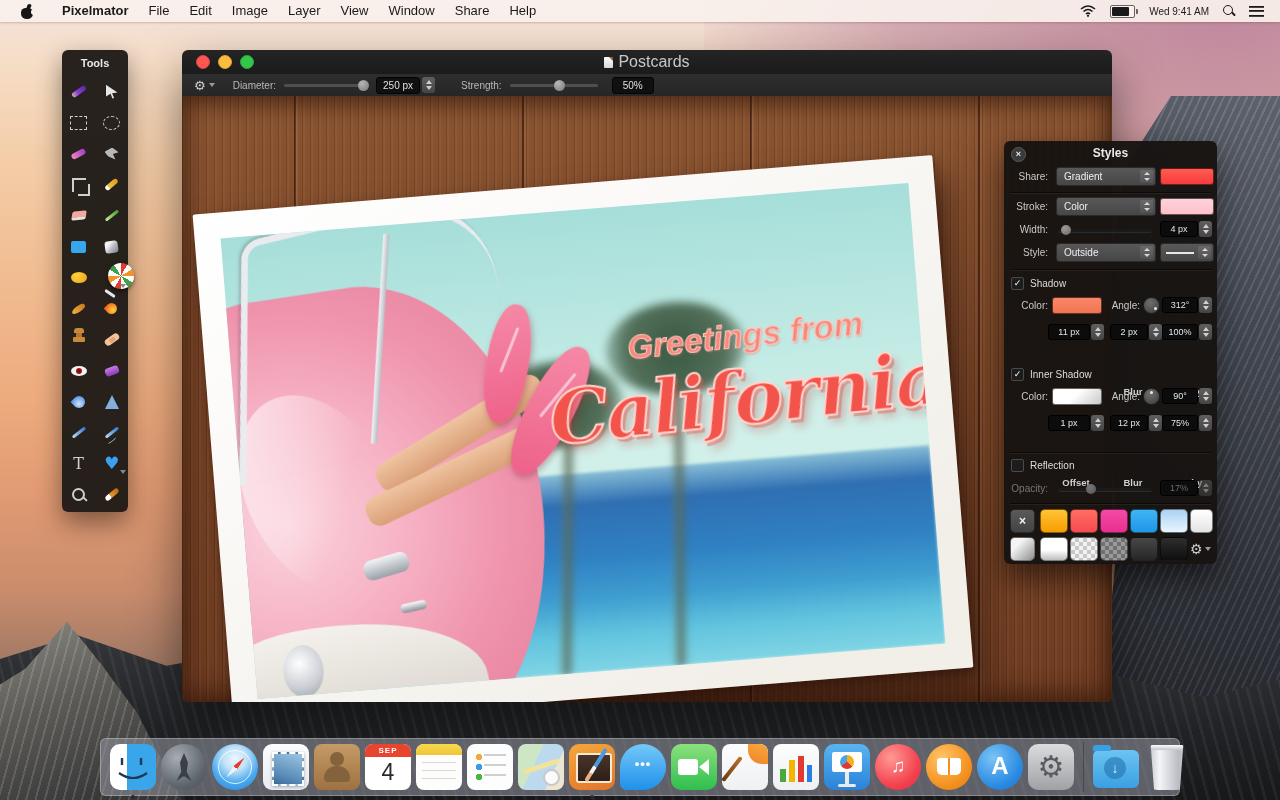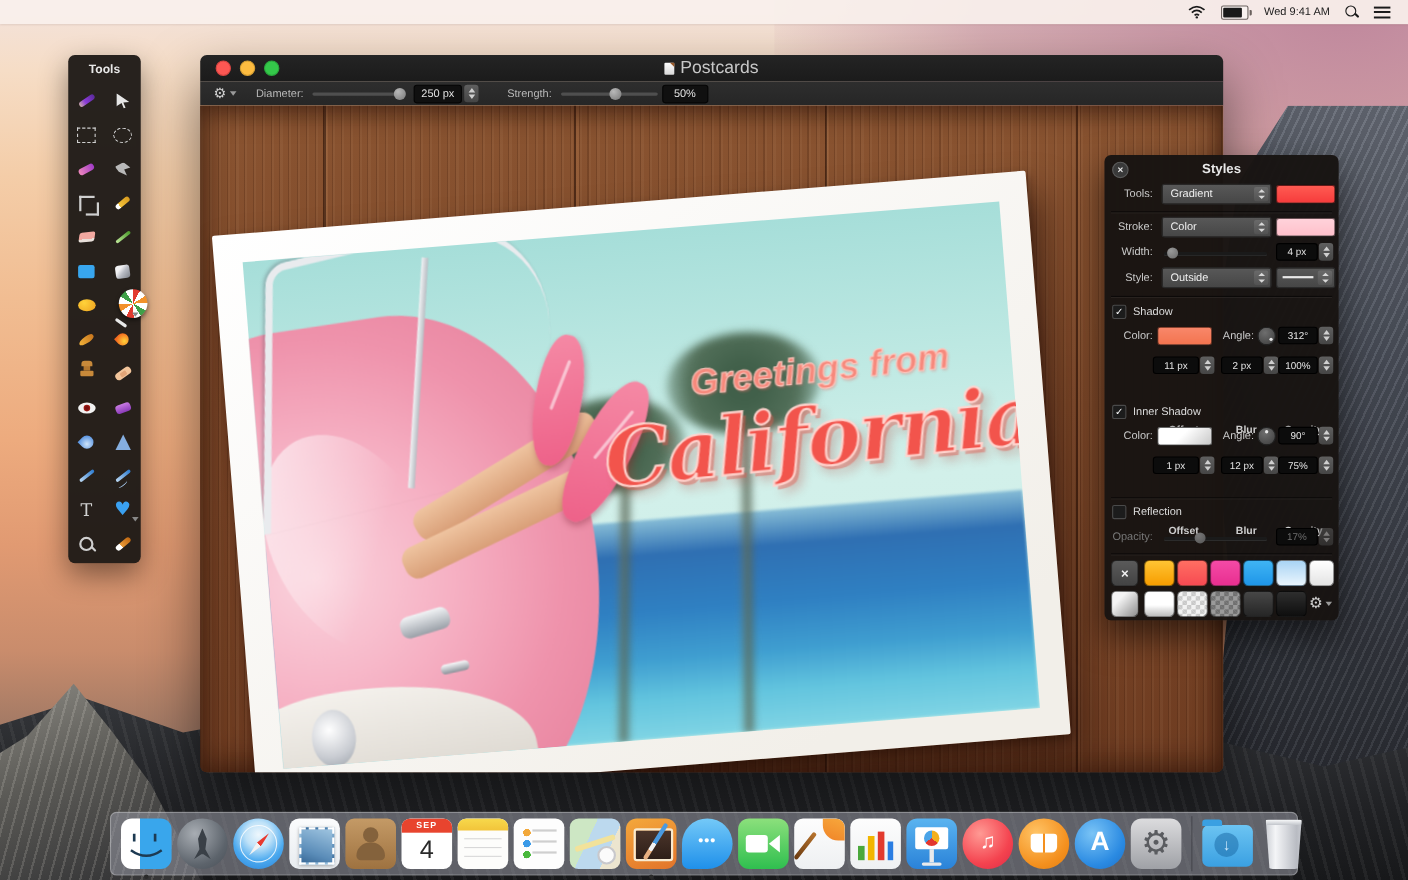--- a/index.html
+++ b/index.html
@@ -315,20 +315,34 @@
 
 <div class="stage">
 
   <div class="abs wp-sky"></div>
   <div class="abs wp-purple"></div>
   <div class="abs wp-cliff"></div>
   <div class="abs wp-mtn"></div>
   <div class="abs wp-peak"></div>
 
   <div class="abs menubar">
+    <div class="mb-left">
+      <div class="apple">
+          <div class="leaf"></div>
+        </div>
+      <span class="mitem bold">Pixelmator</span>
+      <span class="mitem">File</span>
+      <span class="mitem">Edit</span>
+      <span class="mitem">Image</span>
+      <span class="mitem">Layer</span>
+      <span class="mitem">View</span>
+      <span class="mitem">Window</span>
+      <span class="mitem">Share</span>
+      <span class="mitem">Help</span>
+    </div>
     <div class="mb-right">
       <svg class="wifi" viewBox="0 0 16 12">
         <path d="M1 4 Q8 -2 15 4" fill="none" stroke="#1a1a1a" stroke-width="1.6"></path>
         <path d="M3.5 6.5 Q8 2.5 12.5 6.5" fill="none" stroke="#1a1a1a" stroke-width="1.6"></path>
         <path d="M6 9 Q8 7.2 10 9" fill="none" stroke="#1a1a1a" stroke-width="1.6"></path>
         <circle cx="8" cy="10.8" r="1.1" fill="#1a1a1a"></circle>
       </svg>
       <div class="batt"></div>
       <span class="clock">Wed 9:41 AM</span>
       <div class="spot"></div>
@@ -354,21 +368,21 @@
       <span class="tb-label">Diameter:</span>
       <div class="tb-track" style="width:84px;">
         <div class="tb-thumb" style="left:74px;"></div>
       </div>
       <span class="tb-field">250 px</span>
       <span class="stp"></span>
       <span class="tb-label" style="margin-left:26px;">Strength:</span>
       <div class="tb-track" style="width:88px;">
         <div class="tb-thumb" style="left:44px;"></div>
       </div>
-      <span class="tb-field" style="margin-left:4px;">50%</span>
+      <span class="tb-field" style="margin-left:14px;">50%</span>
     </div>
     <div class="canvas">
       <div class="grain"></div>
       <div class="postcard">
         <div class="photo">
           <div class="ocean"></div>
           <div class="palm">
             <div class="trunk p1"></div>
             <div class="trunk p2"></div>
             <div class="canopy c1"></div>
@@ -480,21 +494,21 @@
           <div class="t-brush"></div>
         </div>
     </div>
   </div>
 
   <div class="abs styles">
     <div class="sp-close">×</div>
     <div class="sp-title">Styles</div>
 
     <div class="row" style="top:26px;">
-      <span class="lab">Tools:</span>
+      <span class="lab">Share:</span>
       <div class="dd">
         <span class="ddl">Gradient</span>
         <span class="ddc"></span>
       </div>
       <div class="swatch sw-fill"></div>
     </div>
     <div class="divider" style="top:51px;"></div>
 
     <div class="row" style="top:56px;">
       <span class="lab">Stroke:</span>

